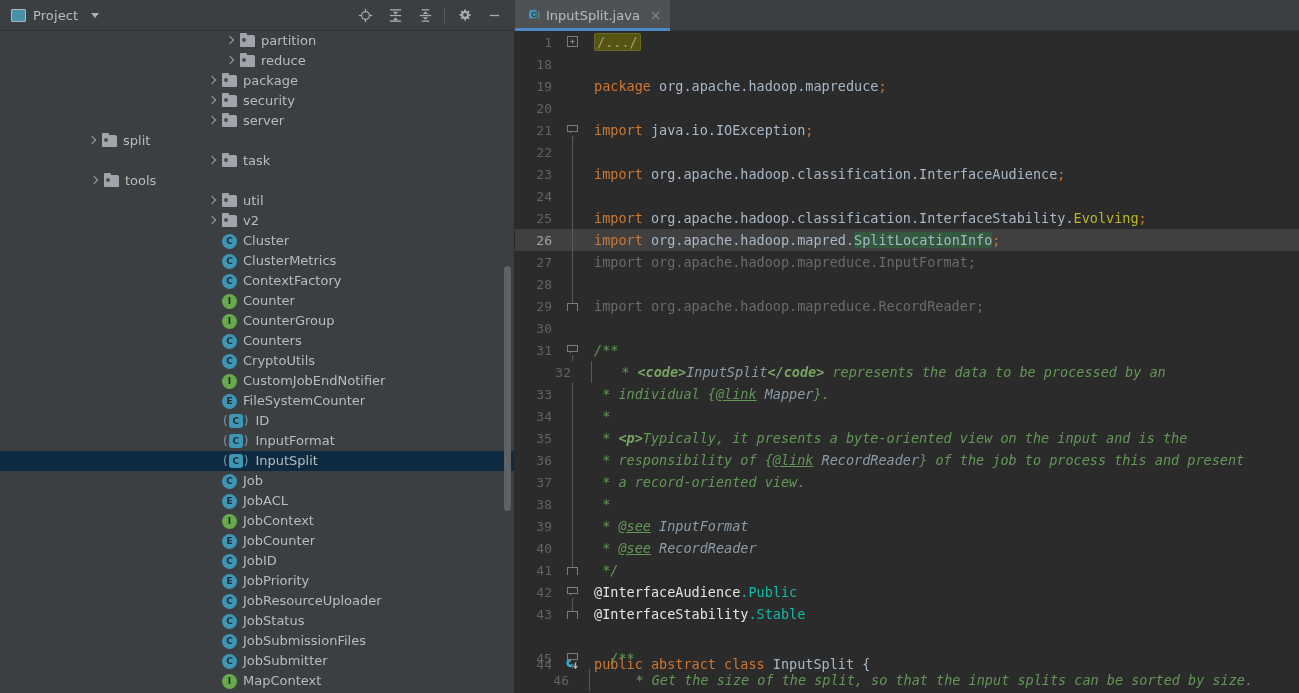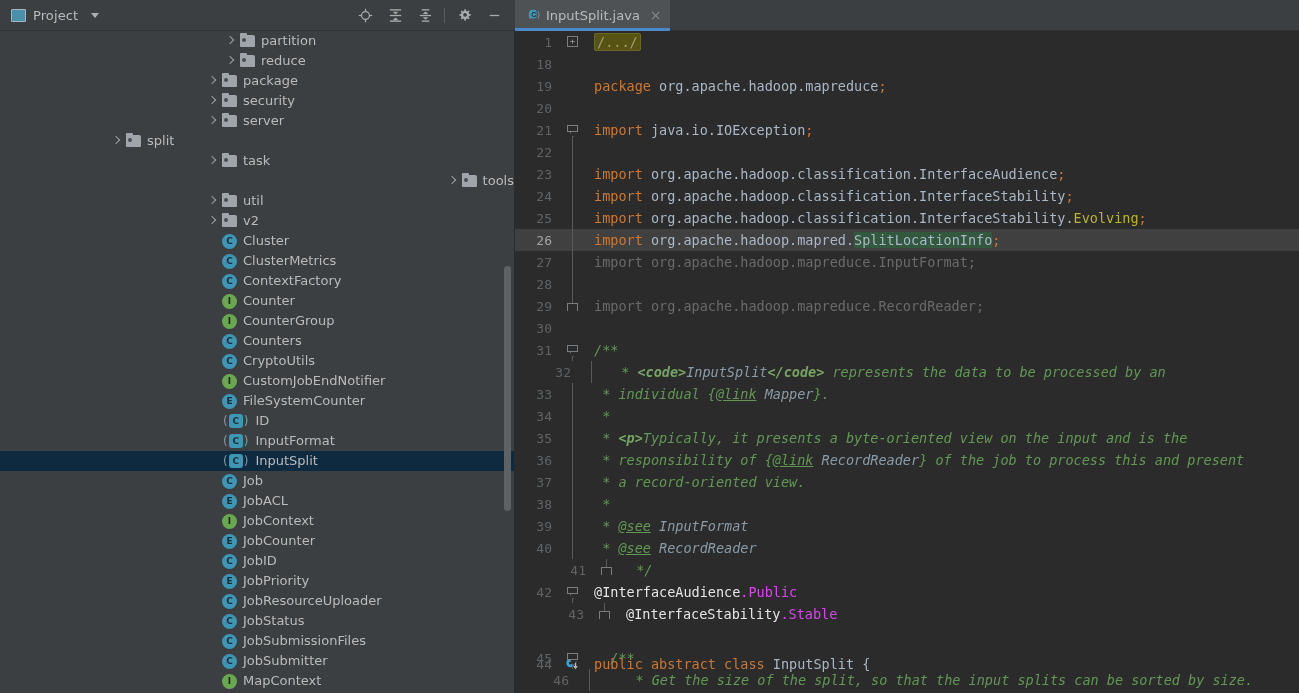--- a/index.html
+++ b/index.html
@@ -124,21 +124,21 @@
     border-bottom:1px solid #7b7e80;background:#2b2b2b;
     transform:scaleY(.8);clip-path:polygon(0 0,100% 0,50% 100%);
   }
   .gmark{position:absolute;left:5px;top:3px;width:16px;height:16px;}
   .code{padding-left:8px;}
 
   
   .kw{color:#cc7832;}
   .txt{color:#a9b7c6;}
   .ann{color:#e5e5e5;}
-  .annref{color:#d946ef;margin-top:28px;}
+  .annref{color:#14b8a6;margin-top:28px;}
   .dim{color:#6a6a6a;}
   .cm{color:#629755;font-style:italic;}
   .cmb{color:#77a464;font-style:italic;font-weight:bold;}
   .cmtag{color:#629755;font-style:italic;text-decoration:underline;}
   .cmref{color:#8a9ba8;font-style:italic;}
   .hl-green{background:#32593d;}
   .fold-txt{
     background:#565313;color:#a2a06a;padding:0 2px;border:1px solid #6b6726;
     border-radius:2px;
   }
@@ -240,31 +240,31 @@
           <div class="row" style="top: 60px; position: absolute; left: 0px; right: 0px; padding-left: 208px;">
             <span class="arrow"></span>
             <span class="folder"></span>
             <span class="lbl">security</span>
           </div>
           <div class="row" style="top: 80px; position: absolute; left: 0px; right: 0px; padding-left: 208px;">
             <span class="arrow"></span>
             <span class="folder"></span>
             <span class="lbl">server</span>
           </div>
-          <div class="row" style="top: 100px; position: absolute; left: 0px; right: 0px; padding-left: 112px;">
+          <div class="row" style="top: 100px; position: absolute; left: 0px; right: 0px; padding-left: 88px;">
             <span class="arrow"></span>
             <span class="folder"></span>
             <span class="lbl">split</span>
           </div>
           <div class="row" style="top: 120px; position: absolute; left: 0px; right: 0px; padding-left: 208px;">
             <span class="arrow"></span>
             <span class="folder"></span>
             <span class="lbl">task</span>
           </div>
-          <div class="row" style="top: 140px; position: absolute; left: 0px; right: 0px; padding-left: 113px; justify-content: flex-end;">
+          <div class="row" style="top: 140px; position: absolute; left: 0px; right: 0px; padding-left: 90px;">
             <span class="arrow"></span>
             <span class="folder"></span>
             <span class="lbl">tools</span>
           </div>
           <div class="row" style="top: 160px; position: absolute; left: 0px; right: 0px; padding-left: 208px;">
             <span class="arrow"></span>
             <span class="folder"></span>
             <span class="lbl">util</span>
           </div>
           <div class="row" style="top: 180px; position: absolute; left: 0px; right: 0px; padding-left: 208px;">
@@ -405,40 +405,40 @@
 
     <div class="editor">
       <div id="codelines">
           <div class="eline" style="top: 0px;"><span class="lnum">1</span><span class="gutter"><span class="foldbox">+</span></span><span class="code"><span class="fold-txt">/.../</span></span></div>
           <div class="eline" style="top: 22px;"><span class="lnum">18</span><span class="gutter"></span><span class="code"></span></div>
           <div class="eline" style="top: 44px;"><span class="lnum">19</span><span class="gutter"></span><span class="code"><span class="kw">package </span><span class="txt">org.apache.hadoop.mapreduce</span><span class="kw">;</span></span></div>
           <div class="eline" style="top: 66px;"><span class="lnum">20</span><span class="gutter"></span><span class="code"></span></div>
           <div class="eline" style="top: 88px;"><span class="lnum">21</span><span class="gutter"><span class="foldline" style="top: 11px; height: 11px;"></span><span class="foldtri"></span></span><span class="code"><span class="kw">import </span><span class="txt">java.io.IOException</span><span class="kw">;</span></span></div>
           <div class="eline" style="top: 110px;"><span class="lnum">22</span><span class="gutter"><span class="foldline"></span></span><span class="code"></span></div>
           <div class="eline" style="top: 132px;"><span class="lnum">23</span><span class="gutter"><span class="foldline"></span></span><span class="code"><span class="kw">import </span><span class="txt">org.apache.hadoop.classification.InterfaceAudience</span><span class="kw">;</span></span></div>
-          <div class="eline" style="top: 154px;"><span class="lnum">24</span><span class="gutter"><span class="foldline"></span></span><span class="code"><span class="kw">import </span><span class="txt">org.apache.hadoop.classification.InterfaceStability</span><span class="kw">;</span></span></div>
+          <div class="eline" style="top: 154px;"><span class="lnum">24</span><span class="gutter"><span class="foldline"></span></span></div>
           <div class="eline" style="top: 176px;"><span class="lnum">25</span><span class="gutter"><span class="foldline"></span></span><span class="code"><span class="kw">import </span><span class="txt">org.apache.hadoop.classification.InterfaceStability.</span><span class="evolv">Evolving</span><span class="kw">;</span></span></div>
           <div class="eline cur" style="top: 198px;"><span class="lnum cur">26</span><span class="gutter"><span class="foldline"></span></span><span class="code"><span class="kw">import </span><span class="txt">org.apache.hadoop.mapred.</span><span class="txt hl-green">SplitLocationInfo</span><span class="kw">;</span></span></div>
           <div class="eline" style="top: 220px;"><span class="lnum">27</span><span class="gutter"><span class="foldline"></span></span><span class="code"><span class="dim">import org.apache.hadoop.mapreduce.InputFormat;</span></span></div>
           <div class="eline" style="top: 242px;"><span class="lnum">28</span><span class="gutter"><span class="foldline"></span></span></div>
           <div class="eline" style="top: 264px;"><span class="lnum">29</span><span class="gutter"><span class="foldline" style="height: 11px;"></span><span class="foldcap"></span></span><span class="code"><span class="dim">import org.apache.hadoop.mapreduce.RecordReader;</span></span></div>
           <div class="eline" style="top: 286px;"><span class="lnum">30</span><span class="gutter"></span><span class="code"></span></div>
           <div class="eline" style="top: 308px;"><span class="lnum">31</span><span class="gutter"><span class="foldline" style="top: 11px; height: 11px;"></span><span class="foldtri"></span></span><span class="code"><span class="cm">/**</span></span></div>
           <div class="eline" style="top: 330px; margin-left: 19px;"><span class="lnum">32</span><span class="gutter"><span class="foldline"></span></span><span class="code"><span class="cm"> * </span><span class="cmb">&lt;code&gt;</span><span class="cmref">InputSplit</span><span class="cmb">&lt;/code&gt;</span><span class="cm"> represents the data to be processed by an</span></span></div>
           <div class="eline" style="top: 352px;"><span class="lnum">33</span><span class="gutter"><span class="foldline"></span></span><span class="code"><span class="cm"> * individual {</span><span class="cmtag">@link</span><span class="cm"> </span><span class="cmref">Mapper</span><span class="cm">}.</span></span></div>
           <div class="eline" style="top: 374px;"><span class="lnum">34</span><span class="gutter"><span class="foldline"></span></span><span class="code"><span class="cm"> *</span></span></div>
           <div class="eline" style="top: 396px;"><span class="lnum">35</span><span class="gutter"><span class="foldline"></span></span><span class="code"><span class="cm"> * </span><span class="cmb">&lt;p&gt;</span><span class="cm">Typically, it presents a byte-oriented view on the input and is the</span></span></div>
           <div class="eline" style="top: 418px;"><span class="lnum">36</span><span class="gutter"><span class="foldline"></span></span><span class="code"><span class="cm"> * responsibility of {</span><span class="cmtag">@link</span><span class="cm"> </span><span class="cmref">RecordReader</span><span class="cm">} of the job to process this and present</span></span></div>
           <div class="eline" style="top: 440px;"><span class="lnum">37</span><span class="gutter"><span class="foldline"></span></span><span class="code"><span class="cm"> * a record-oriented view.</span></span></div>
           <div class="eline" style="top: 462px;"><span class="lnum">38</span><span class="gutter"><span class="foldline"></span></span><span class="code"><span class="cm"> *</span></span></div>
           <div class="eline" style="top: 484px;"><span class="lnum">39</span><span class="gutter"><span class="foldline"></span></span><span class="code"><span class="cm"> * </span><span class="cmtag">@see</span><span class="cm"> </span><span class="cmref">InputFormat</span></span></div>
           <div class="eline" style="top: 506px;"><span class="lnum">40</span><span class="gutter"><span class="foldline"></span></span><span class="code"><span class="cm"> * </span><span class="cmtag">@see</span><span class="cm"> </span><span class="cmref">RecordReader</span></span></div>
-          <div class="eline" style="top: 528px; margin-left: 34px;"><span class="lnum">41</span><span class="gutter"><span class="foldline" style="height: 11px;"></span><span class="foldcap"></span></span><span class="code"><span class="cm"> */</span></span></div>
+          <div class="eline" style="top: 528px;"><span class="lnum">41</span><span class="gutter"><span class="foldline" style="height: 11px;"></span><span class="foldcap"></span></span><span class="code"><span class="cm"> */</span></span></div>
           <div class="eline" style="top: 550px;"><span class="lnum">42</span><span class="gutter"><span class="foldline" style="top: 11px; height: 11px;"></span><span class="foldtri"></span></span><span class="code"><span class="ann">@InterfaceAudience</span><span class="annref">.Public</span></span></div>
-          <div class="eline" style="top: 572px; padding-left: 32px;"><span class="lnum">43</span><span class="gutter"><span class="foldline" style="height: 11px;"></span><span class="foldcap"></span></span><span class="code"><span class="ann">@InterfaceStability</span><span class="annref">.Stable</span></span></div>
+          <div class="eline" style="top: 572px;"><span class="lnum">43</span><span class="gutter"><span class="foldline" style="height: 11px;"></span><span class="foldcap"></span></span><span class="code"><span class="ann">@InterfaceStability</span><span class="annref">.Stable</span></span></div>
           <div class="eline" style="top: 622px;"><span class="lnum">44</span><span class="gutter"><span class="gmark"><svg width="16" height="16" viewBox="0 0 16 16">
                   <circle cx="5.5" cy="7" r="4.2" fill="#2fa8d8"></circle>
                   <circle cx="5.5" cy="7" r="1.6" fill="#2b2b2b"></circle>
                   <line x1="10.5" y1="3" x2="10.5" y2="12" stroke="#b9bcbd" stroke-width="1.3"></line>
                   <path d="M8.2 10 L10.5 13.2 L12.8 10 Z" fill="#b9bcbd"></path>
                 </svg></span></span><span class="code"><span class="kw">public abstract class </span><span class="txt">InputSplit</span><span class="txt"> {</span></span></div>
           <div class="eline" style="top: 616px;"><span class="lnum">45</span><span class="gutter"><span class="foldline" style="top: 11px; height: 11px;"></span><span class="foldtri"></span></span><span class="code"><span class="cm">  /**</span></span></div>
           <div class="eline" style="top: 638px; margin-left: 17px;"><span class="lnum">46</span><span class="gutter"><span class="foldline"></span></span><span class="code"><span class="cm">   * Get the size of the split, so that the input splits can be sorted by size.</span></span></div>
         </div>
     </div>

